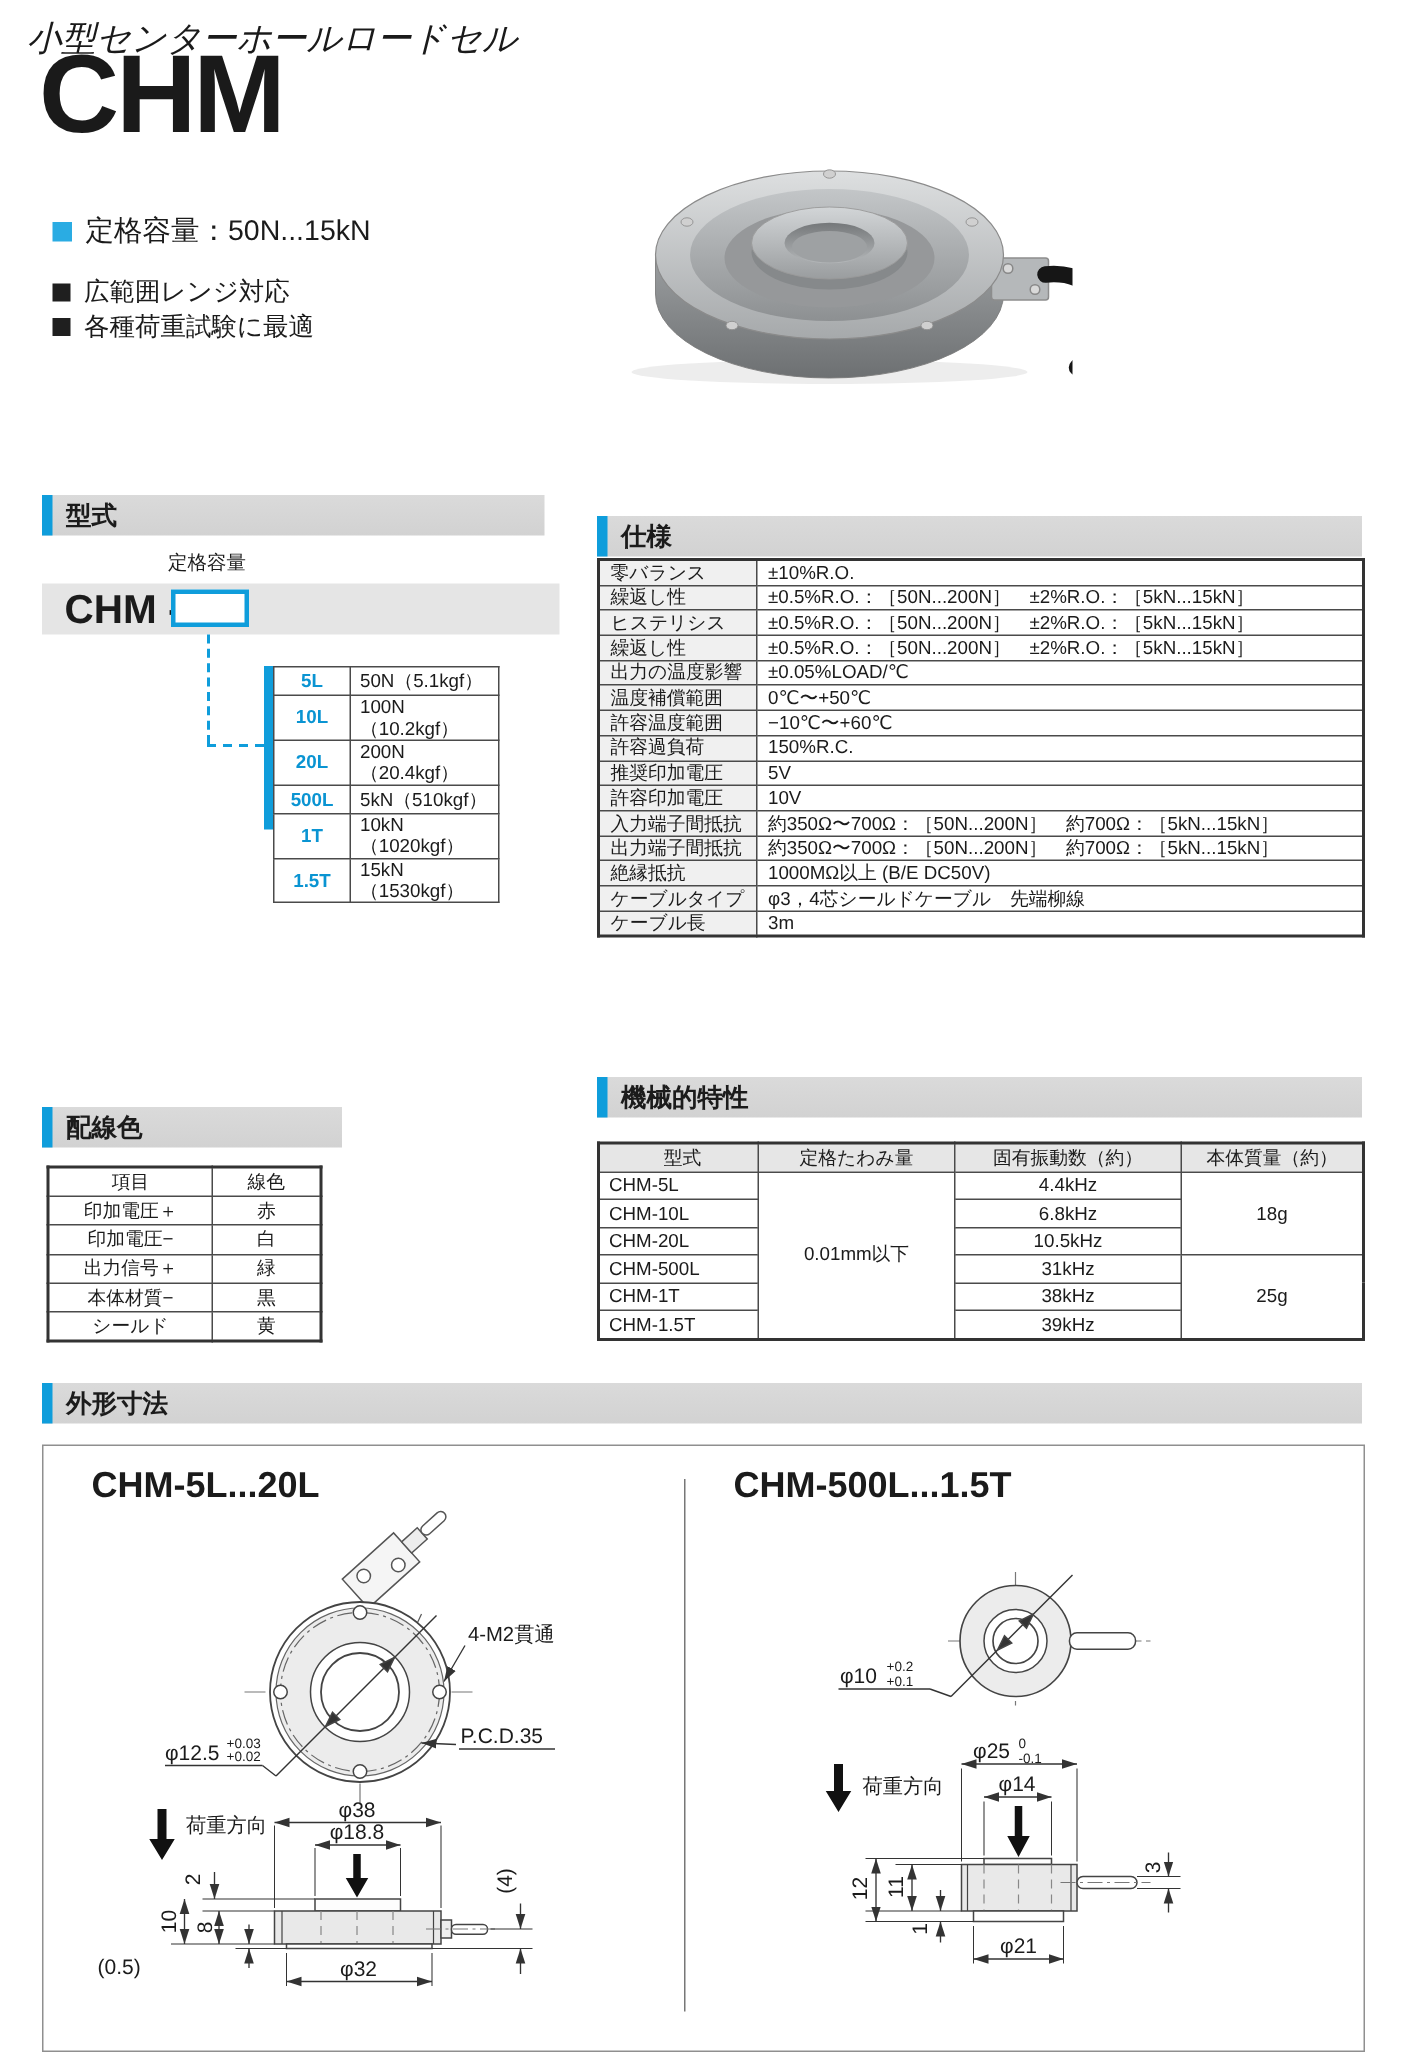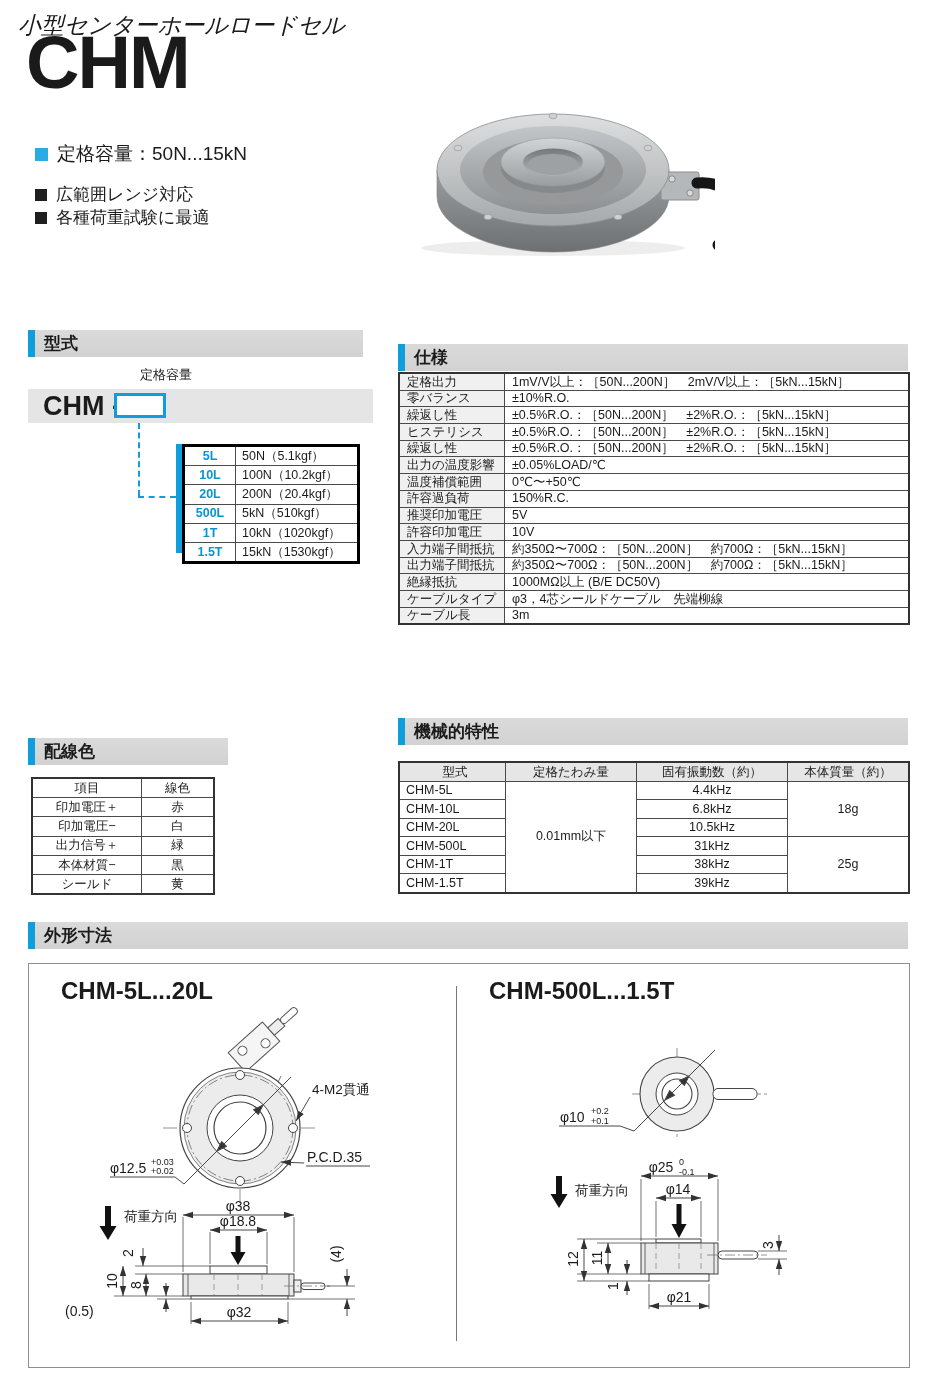--- a/index.html
+++ b/index.html
@@ -15,32 +15,32 @@
   .feature.accent .sq{background:#2aace3;}
   .feature .ftx{font-size:17px;}
   .feature.accent .ftx{font-size:19px;}
 
   
   .sec-head{position:absolute;height:27px;background:linear-gradient(to bottom,#dadada,#d2d2d2);}
   .sec-head .bar{position:absolute;left:0;top:0;width:7px;height:27px;background:#0f9ddb;}
   .sec-head .ttl{position:absolute;left:16px;top:0;line-height:27px;font-size:17px;font-weight:bold;color:#1b1b1b;}
 
   
-  .cap-label{left:112px;top:366px;font-size:13px;margin-left:28px;}
+  .cap-label{left:112px;top:366px;font-size:13px;}
   .model-band{left:28px;top:389px;width:345px;height:34px;background:#e5e5e5;}
   .model-prefix{position:absolute;left:15px;top:0;line-height:34px;font-size:27px;font-weight:bold;}
   .model-box{position:absolute;left:86px;top:4px;width:46px;height:19px;background:#fff;border:3px solid #0f9ddb;}
   .dash-v{left:138px;top:423px;width:0;height:73px;border-left:2px dashed #0f9ddb;}
   .dash-h{left:138px;top:496px;width:38px;height:0;border-top:2px dashed #0f9ddb;}
   .cap-bar{left:176px;top:444px;width:6px;height:109px;background:#0f9ddb;}
 
   table{border-collapse:collapse;}
   td,th{border:1px solid #4a4a4a;font-size:12.5px;font-weight:normal;line-height:1.15;}
 
-  .cap-table{position:absolute;left:182px;top:444px;width:178px;table-layout:fixed;border:3px solid #000000;}
+  .cap-table{position:absolute;left:182px;top:444px;width:151px;table-layout:fixed;border:1px solid #000000;}
   .cap-table td{height:16.2px;}
   .cap-table .code{width:48px;text-align:center;color:#0a94d2;font-weight:bold;}
   .cap-table .val{padding:0 6px;}
 
   .spec-table{position:absolute;left:398px;top:372px;width:512px;table-layout:fixed;border:2px solid #333;}
   .spec-table td{height:15.7px;padding:0 7px;}
   .spec-table .lbl{width:90px;background:#f0f0f0;}
 
   .wire-table{position:absolute;left:31px;top:777px;width:184px;table-layout:fixed;border:2px solid #333;}
   .wire-table td{height:16.2px;text-align:center;}
@@ -170,24 +170,20 @@
         </tr>
   </tbody>
     </table>
 
   <div class="sec-head" style="left:398px;top:344px;width:510px;">
     <span class="bar"></span>
     <span class="ttl">仕様</span>
   </div>
   <table class="spec-table">
     <tbody>
-        <tr>
-          <td class="lbl">定格出力</td>
-          <td>1mV/V以上：［50N...200N］　2mV/V以上：［5kN...15kN］</td>
-        </tr>
     <tr>
           <td class="lbl">零バランス</td>
           <td>±10%R.O.</td>
         </tr>
     <tr>
           <td class="lbl">繰返し性</td>
           <td>±0.5%R.O.：［50N...200N］　±2%R.O.：［5kN...15kN］</td>
         </tr>
     <tr>
           <td class="lbl">ヒステリシス</td>
@@ -197,20 +193,24 @@
           <td class="lbl">繰返し性</td>
           <td>±0.5%R.O.：［50N...200N］　±2%R.O.：［5kN...15kN］</td>
         </tr>
     <tr>
           <td class="lbl">出力の温度影響</td>
           <td>±0.05%LOAD/℃</td>
         </tr>
     <tr>
           <td class="lbl">温度補償範囲</td>
           <td>0℃〜+50℃</td>
+        </tr>
+    <tr>
+          <td class="lbl">許容温度範囲</td>
+          <td>−10℃〜+60℃</td>
         </tr>
     <tr>
           <td class="lbl">許容過負荷</td>
           <td>150%R.C.</td>
         </tr>
     <tr>
           <td class="lbl">推奨印加電圧</td>
           <td>5V</td>
         </tr>
     <tr>

